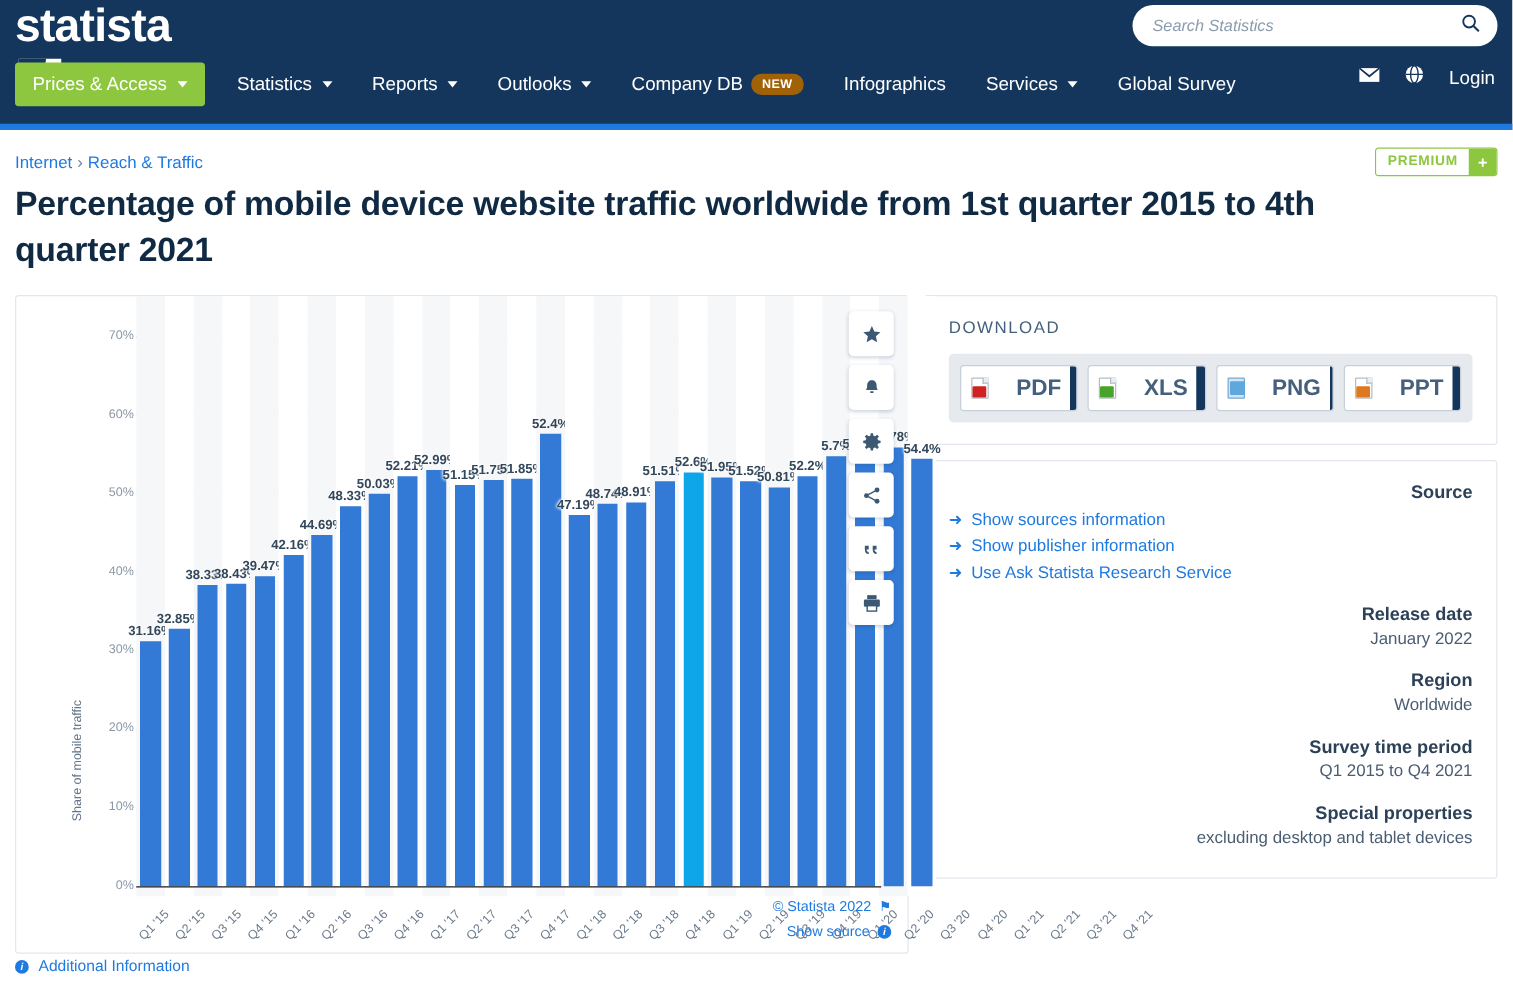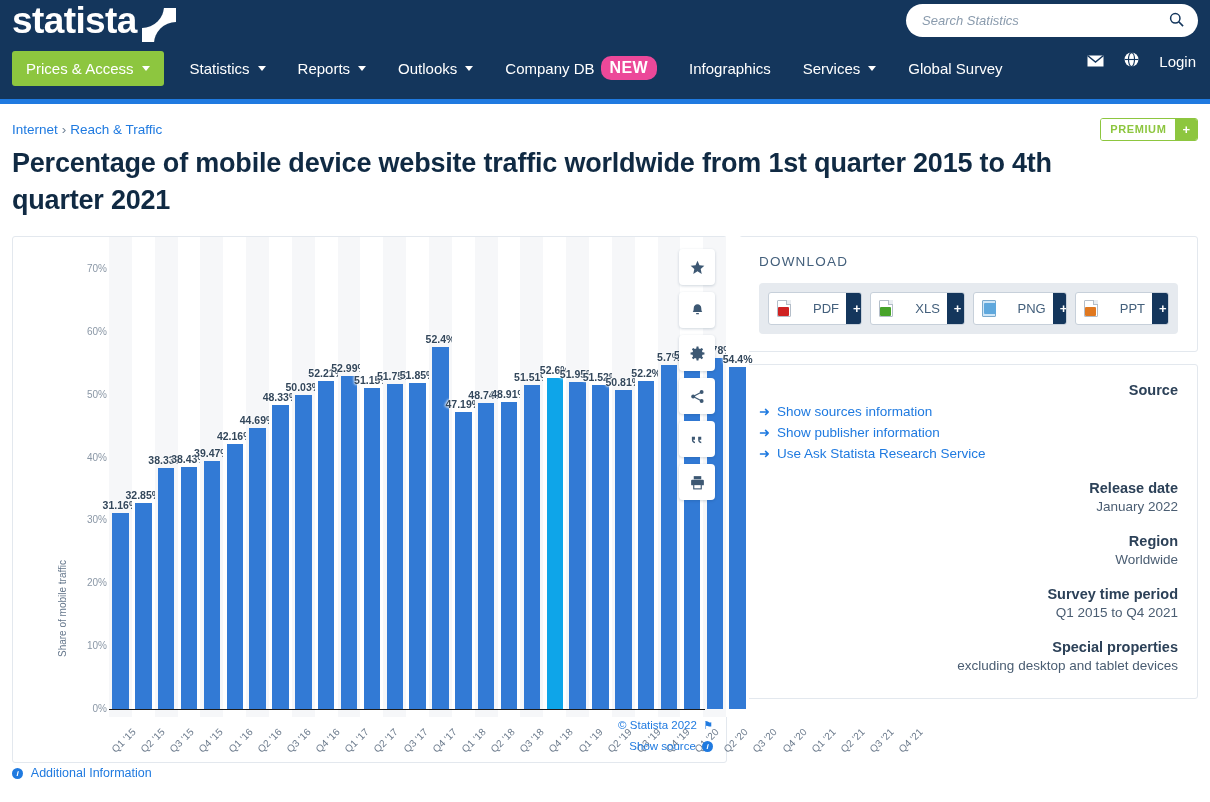--- a/index.html
+++ b/index.html
@@ -14,21 +14,21 @@
 
   
   .topbar {
     position: relative;
     height: 104px;
     background: #14365c;
     border-bottom: 5px solid #1f7ae0;
   }
   .logo-wrap {
     position: absolute; left: 12px; top: 0px;
-    display: flex; align-items: flex-end; gap: 2px;
+    display: flex; align-items: flex-start; gap: 2px; flex-direction: column;
   }
   .logo-text {
     color: #fff; font-size: 37px; font-weight: 700;
     letter-spacing: -0.6px; line-height: 42px;
     font-family: "Liberation Sans", sans-serif;
   }
   .logo-mark {
     width: 34px; height: 34px; background: #fff; margin-left: 3px;
     position: relative; overflow: hidden; margin-top: 3px;
   }
@@ -55,21 +55,21 @@
   .nav-item.primary {
     background: #8dc63f; border-radius: 3px; font-weight: 400;
     padding: 9px 14px; margin-right: 10px;
   }
   .caret {
     width: 0; height: 0; border-left: 4px solid transparent;
     border-right: 4px solid transparent; border-top: 5px solid #ffffff;
     display: inline-block; margin-left: 2px;
   }
   .badge-new {
-    background: #ec4899; color: #fff; font-size: 16px; font-weight: 700;
+    background: #a16207; color: #fff; font-size: 10px; font-weight: 700;
     border-radius: 10px; padding: 3px 9px; letter-spacing: .4px;
   }
 
   .navright {
     position: absolute; right: 14px; top: 52px;
     display: flex; align-items: center; gap: 20px;
   }
   .navright .ic { color: #fff; font-size: 16px; cursor: pointer; }
   .navright .login { color: #fff; font-size: 15px; cursor: pointer; }
 
@@ -233,21 +233,21 @@
   .dl-btn {
     display: flex; align-items: stretch; border: 1px solid #c7d0da;
     border-radius: 3px; overflow: hidden; background: #fff;
     cursor: pointer; flex: 1;
   }
   .dl-btn .face {
     display: flex; align-items: center; gap: 6px;
     padding: 7px 7px 7px 8px; flex: 1; justify-content: center;
   }
   .dl-btn .face .fmt {
-    font-size: 13px; font-weight: 400; color: #44607c; padding-left: 16px;
+    font-size: 18px; font-weight: 700; color: #44607c; padding-left: 16px;
   }
   .dl-btn .plus {
     background: #14365c; color: #fff; font-size: 13px; font-weight: 700;
     display: flex; align-items: center; padding: 0 7px;
   }
   .fileic {
     width: 14px; height: 17px; background: #fff; border: 1px solid #b4bec9;
     position: relative; border-radius: 1px; flex: none;
   }
   .fileic .corner {

